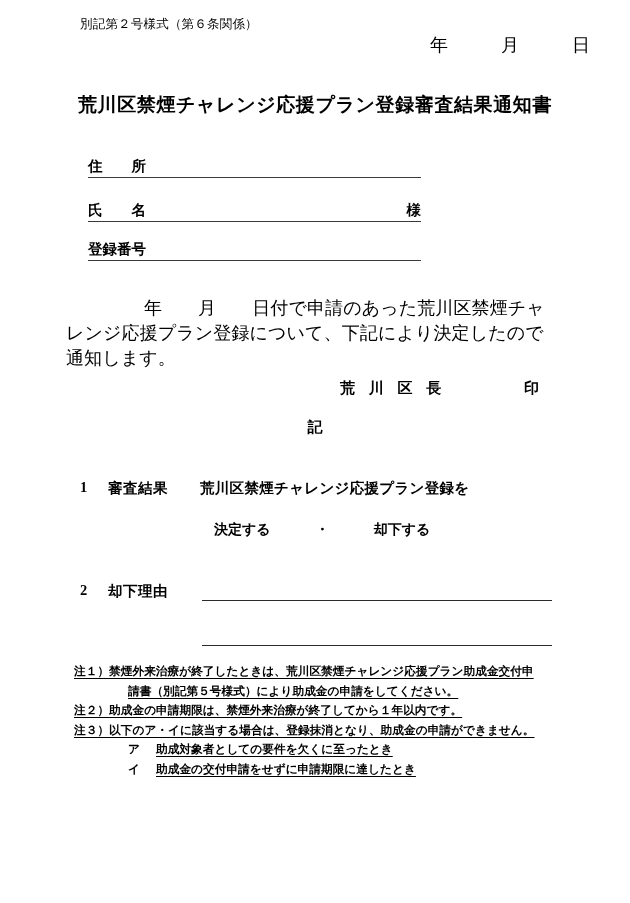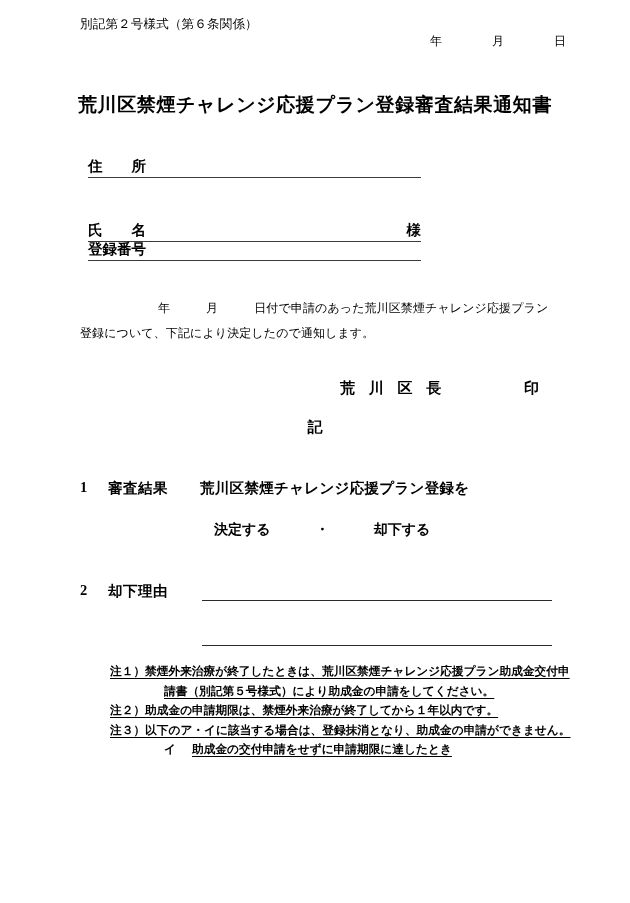--- a/index.html
+++ b/index.html
@@ -28,21 +28,21 @@
     left: 80px;
     top: 16px;
     font-size: 12.5px;
     letter-spacing: 0.2px;
   }
 
   
   .date-line {
     left: 430px;
     top: 33px;
-    font-size: 12px;
+    font-size: 18px;
   }
   .date-line span { display: inline-block; }
   .date-gap-1 { width: 44px; }
   .date-gap-2 { width: 44px; }
 
   
   .doc-title {
     left: 0;
     right: 0;
     top: 92px;
@@ -74,29 +74,29 @@
     font-size: 14.5px;
   }
   .field .fsuffix {
     position: absolute;
     right: 0;
     bottom: 1px;
     font-size: 14.5px;
     font-weight: bold;
   }
   .field-address { top: 155px; font-family: Liberation Mono, monospace; }
-  .field-name    { top: 199px; margin-top: 20px; }
+  .field-name    { top: 199px; }
   .field-regno   { top: 238px; }
 
   
   .body-para {
-    left: 80px;
+    left: 66px;
     top: 296px;
     width: 480px;
-    font-size: 12px;
+    font-size: 18px;
     line-height: 25px;
     white-space: normal;
     word-break: break-all;
     letter-spacing: 0.1px;
   }
   .body-para .lead-indent { display: inline-block; width: 78px; }
   .body-para .g { display: inline-block; width: 36px; }
 
   
   .signature {
@@ -163,21 +163,20 @@
 
   
   .notes {
     position: absolute;
     left: 74px;
     top: 662px;
     width: 482px;
     font-size: 11.7px;
     line-height: 19.6px;
     font-weight: bold;
-    margin-left: 36px;
   }
   .note-row {
     display: block;
     white-space: normal;
     word-break: break-all;
   }
   .note-u {
     text-decoration: underline;
     text-underline-offset: 2.5px;
     text-decoration-thickness: 1px;
@@ -255,18 +254,19 @@
       <span class="note-u"><span>注１）</span><span>禁煙外来治療が終了したときは、荒川区禁煙チャレンジ応援プラン助成金交付申</span></span>
       <span class="note-cont"><span class="note-u">請書（別記第５号様式）により助成金の申請をしてください。</span></span>
     </div>
 
     <div class="note-row">
       <span class="note-u"><span>注２）</span><span>助成金の申請期限は、禁煙外来治療が終了してから１年以内です。</span></span>
     </div>
 
     <div class="note-row">
       <span class="note-u"><span>注３）</span><span>以下のア・イに該当する場合は、登録抹消となり、助成金の申請ができません。</span></span>
+      <span class="sub-item"><span class="note-u"><span class="sub-mark">ア</span><span>助成対象者としての要件を欠くに至ったとき</span></span></span>
       <span class="sub-item"><span class="note-u"><span class="sub-mark">イ</span><span>助成金の交付申請をせずに申請期限に達したとき</span></span></span>
     </div>
 
   </div>
 
 </div>
 
 </body></html>

